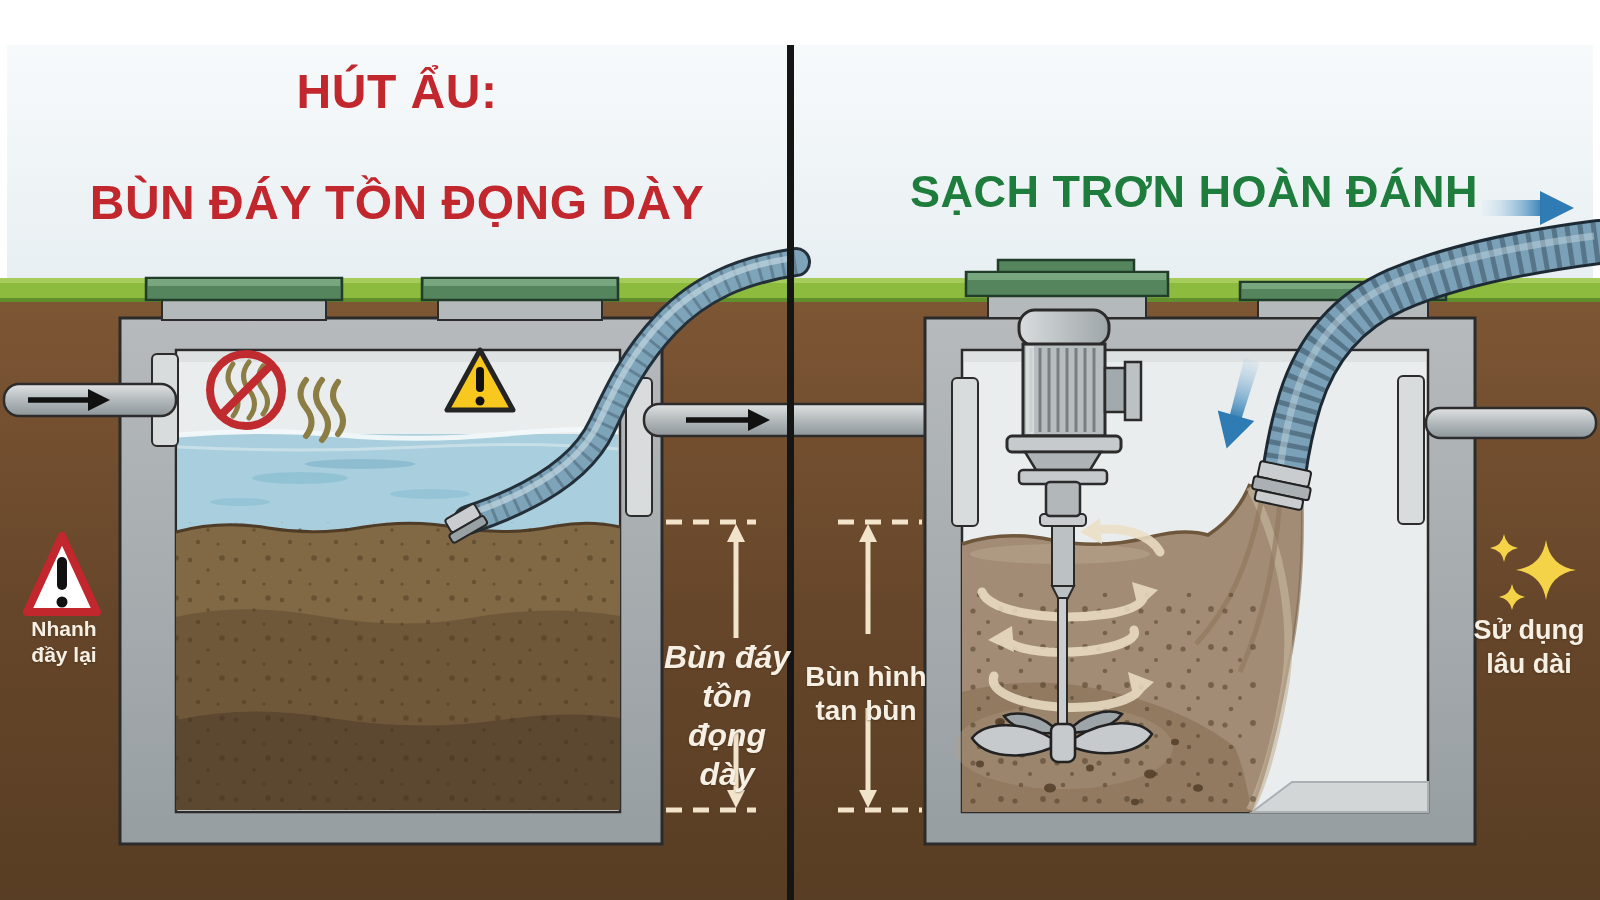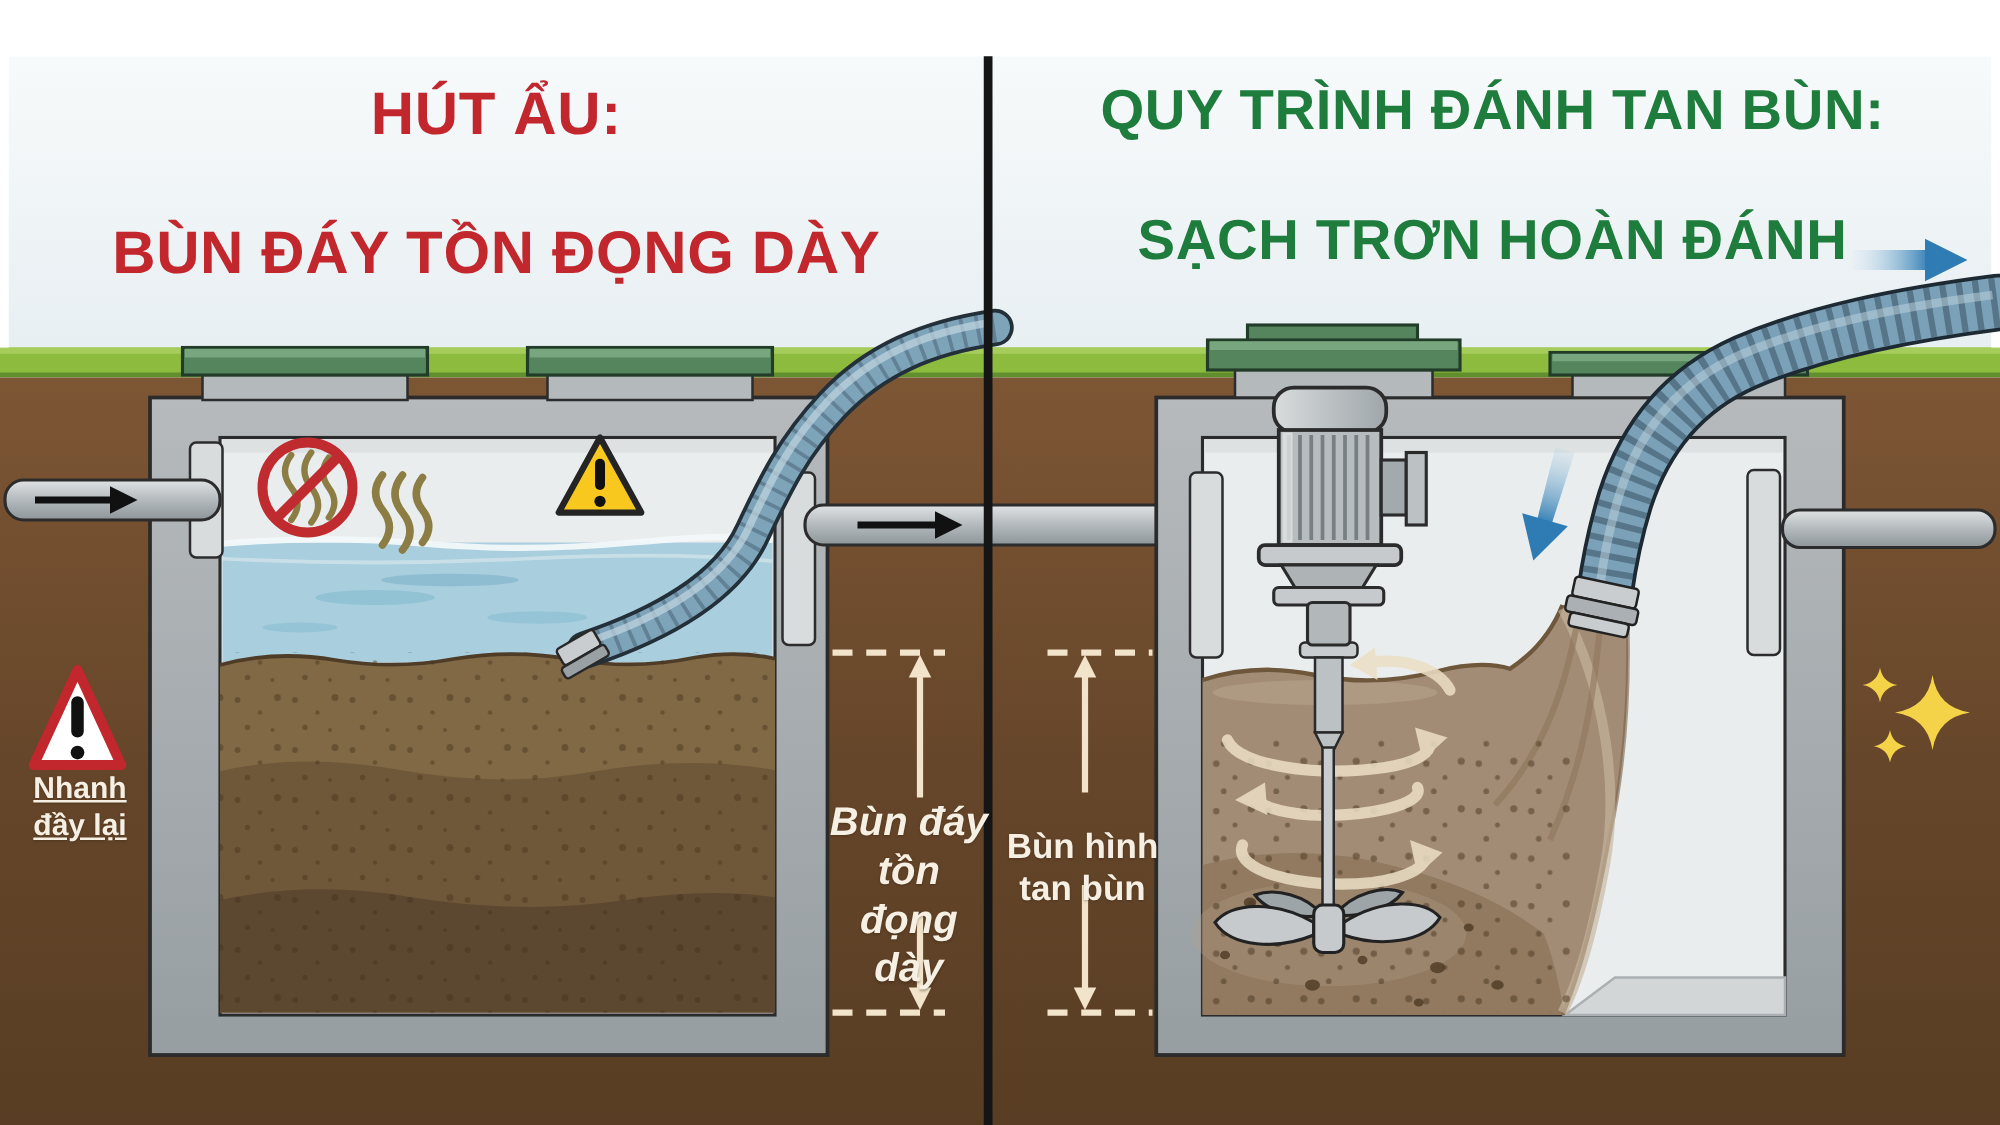--- a/index.html
+++ b/index.html
@@ -4,21 +4,21 @@
 <style>
   html,body{margin:0;padding:0;background:#ffffff;}
   .canvas{position:relative;width:1600px;height:900px;background:#fff;overflow:hidden;
           font-family:"Liberation Sans","DejaVu Sans",sans-serif;margin-top:32px;}
   .scene{position:absolute;left:0;top:0;width:1600px;height:900px;display:block;}
   .title{position:absolute;text-align:center;font-weight:700;line-height:1.16;letter-spacing:.5px;white-space:pre-line;}
   .title-left{left:12px;top:32px;width:770px;font-size:48px;color:#c1272d;}
   .title-right{left:800px;top:30px;width:788px;font-size:45px;color:#1e7c3c;}
   .label{position:absolute;text-align:center;font-weight:700;color:#f6efe3;white-space:pre-line;
          text-shadow:0 1px 2px rgba(40,25,10,.35);}
-  .label-warning{left:4px;top:584px;width:120px;font-size:24px;line-height:1.25;text-decoration:underline;}
+  .label-warning{left:4px;top:584px;width:120px;font-size:21px;line-height:1.25;}
   .label-measure-left{left:662px;top:606px;width:130px;font-size:32px;line-height:1.22;font-style:italic;}
   .label-measure-right{left:803px;top:628px;width:126px;font-size:28px;line-height:1.22;}
   .label-benefit{left:1462px;top:582px;width:134px;font-size:27px;line-height:1.25;}
 </style>
 </head>
 <body>
 
 <div class="canvas">
 <svg class="scene" viewBox="0 0 1600 900">
   <defs>
@@ -303,23 +303,25 @@
   <g fill="#f5d348">
     <path d="M1546,508 Q1550,534 1576,538 Q1550,542 1546,568 Q1542,542 1516,538 Q1542,534 1546,508 Z"></path>
     <path d="M1504,502 Q1506,514 1518,516 Q1506,518 1504,530 Q1502,518 1490,516 Q1502,514 1504,502 Z"></path>
     <path d="M1512,552 Q1514,563 1525,565 Q1514,567 1512,578 Q1510,567 1499,565 Q1510,563 1512,552 Z"></path>
   </g>
 </svg>
 
 <div class="title title-left"><span>HÚT ẨU:</span><br>
 <span>BÙN ĐÁY TỒN ĐỌNG DÀY</span></div>
 
-<div class="title title-right"><span>QUY TRÌNH ĐÁNH TAN BÙN:</span><br>
+<div class="title title-right"><br>
 <span>SẠCH TRƠN HOÀN ĐÁNH</span></div>
 
 <div class="label label-warning">Nhanh
 đầy lại</div>
 <div class="label label-measure-left">Bùn đáy
 tồn đọng
 dày</div>
 <div class="label label-measure-right">Bùn hình
 tan bùn</div>
+<div class="label label-benefit">Sử dụng
+lâu dài</div>
 </div>
 
 </body></html>

